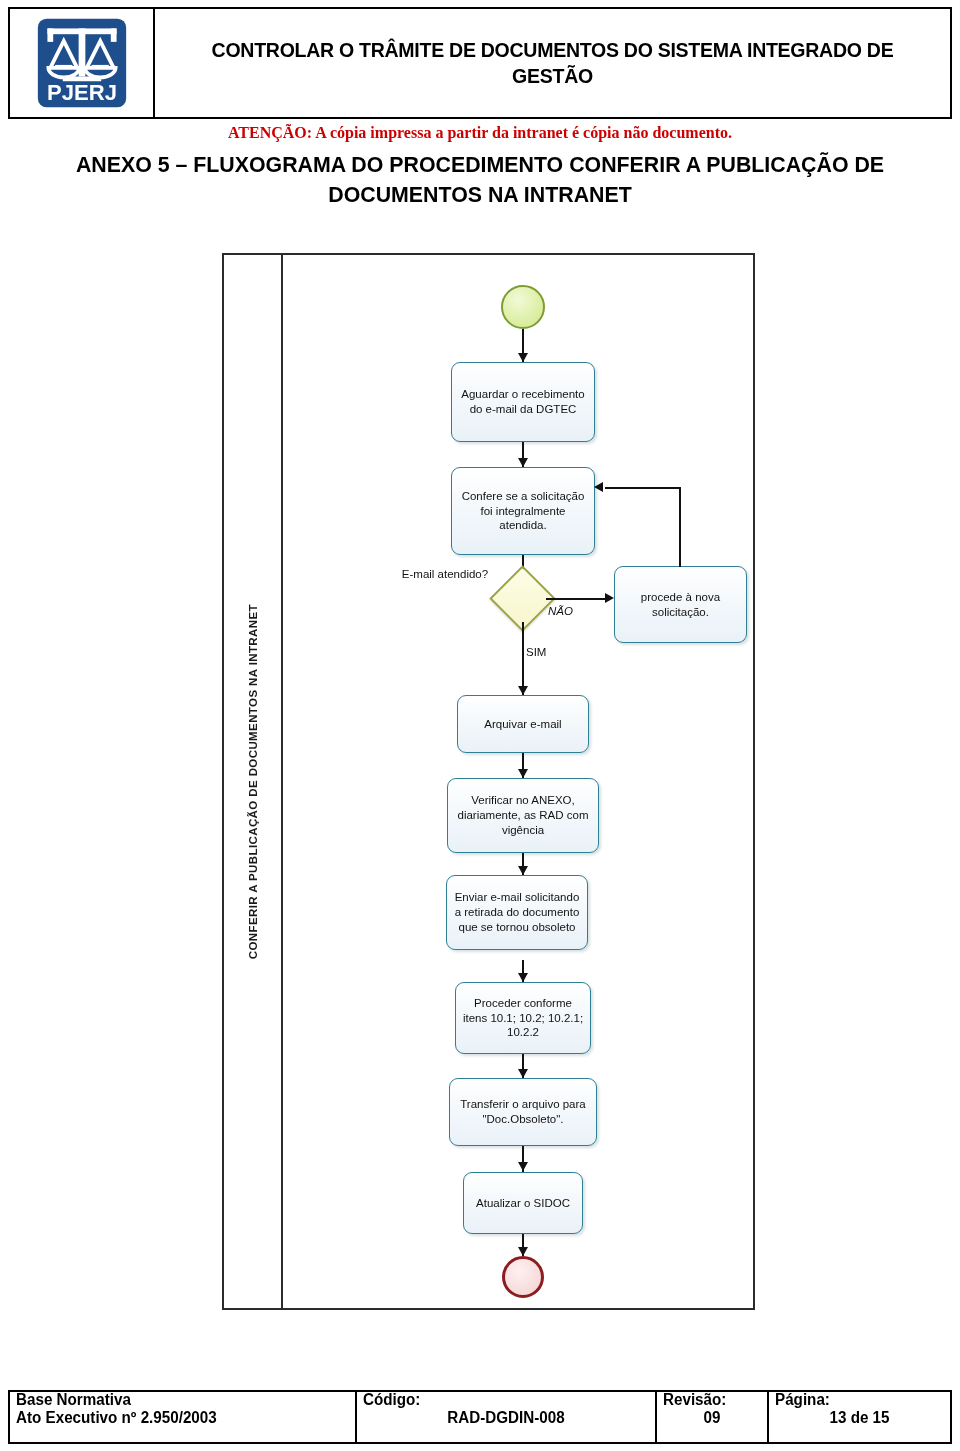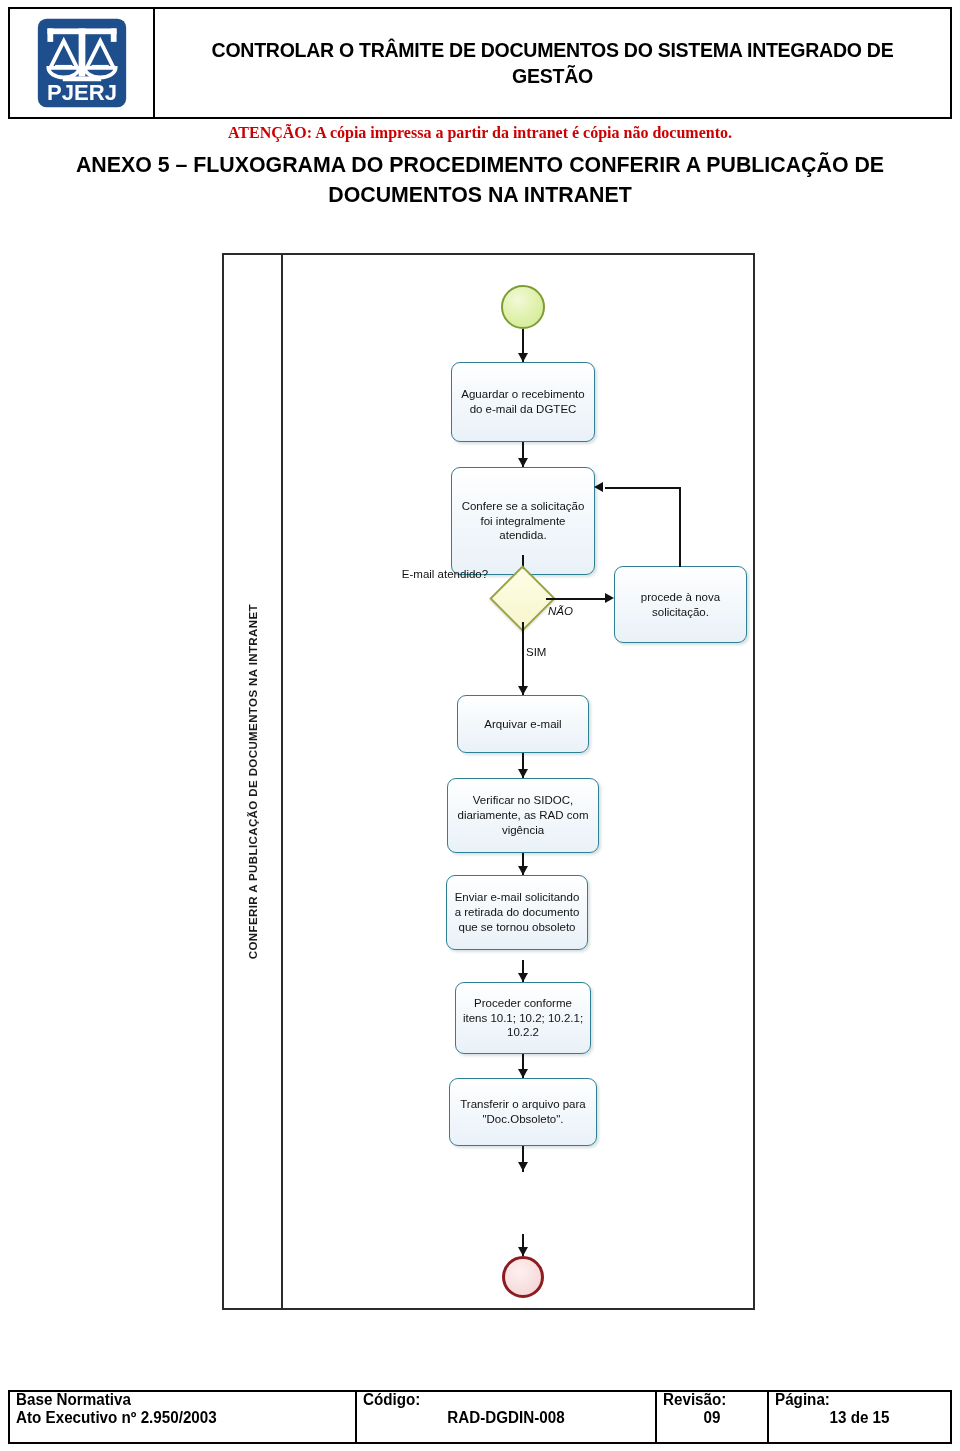--- a/index.html
+++ b/index.html
@@ -296,21 +296,21 @@
     <div class="conn conn-v" style="left:239px; top:74px; height:33px;"></div>
     <div class="arrow-down" style="left:234.5px; top:98px;"></div>
 
     <div class="node task" style="left:168px; top:107px; width:144px; height:80px;">
       <span>Aguardar o recebimento do e-mail da DGTEC</span>
     </div>
 
     <div class="conn conn-v" style="left:239px; top:187px; height:25px;"></div>
     <div class="arrow-down" style="left:234.5px; top:203px;"></div>
 
-    <div class="node task" style="left:168px; top:212px; width:144px; height:108px;justify-content:flex-end;">
+    <div class="node task" style="left:168px; top:212px; width:144px; height:88px;justify-content:flex-end;">
       <span>Confere se a solicitação foi integralmente atendida.</span>
     </div>
 
     <div class="conn conn-v" style="left:239px; top:300px; height:44px;"></div>
     <div class="arrow-down" style="left:234.5px; top:335px;"></div>
 
     <div class="diamond-wrap" style="left:216px; top:320px; width:47px; height:47px;">
       <div class="diamond"></div>
     </div>
 
@@ -333,21 +333,21 @@
     <div class="flow-text" style="left:243px; top:390px; width:46px; text-align:left;">SIM</div>
 
     <div class="node task" style="left:174px; top:440px; width:132px; height:58px;">
       <span>Arquivar e-mail</span>
     </div>
 
     <div class="conn conn-v" style="left:239px; top:498px; height:25px;"></div>
     <div class="arrow-down" style="left:234.5px; top:514px;"></div>
 
     <div class="node task" style="left:164px; top:523px; width:152px; height:75px;">
-      <span>Verificar no SIDOC, diariamente, as RAD com vigência</span>
+      <span>Verificar no ANEXO, diariamente, as RAD com vigência</span>
     </div>
 
     <div class="conn conn-v" style="left:239px; top:598px; height:22px;"></div>
     <div class="arrow-down" style="left:234.5px; top:611px;"></div>
 
     <div class="node task" style="left:163px; top:620px; width:142px; height:75px;">
       <span>Enviar e-mail solicitando a retirada do documento que se tornou obsoleto</span>
     </div>
 
     <div class="conn conn-v" style="left:239px; top:705px; height:22px;"></div>
@@ -360,20 +360,23 @@
     <div class="conn conn-v" style="left:239px; top:799px; height:24px;"></div>
     <div class="arrow-down" style="left:234.5px; top:814px;"></div>
 
     <div class="node task" style="left:166px; top:823px; width:148px; height:68px;">
       <span>Transferir o arquivo para "Doc.Obsoleto".</span>
     </div>
 
     <div class="conn conn-v" style="left:239px; top:891px; height:26px;"></div>
     <div class="arrow-down" style="left:234.5px; top:907px;"></div>
 
+    <div class="node task" style="left:180px; top:917px; width:120px; height:62px;">
+      <span>Atualizar o SIDOC</span>
+    </div>
 
     <div class="conn conn-v" style="left:239px; top:979px; height:22px;"></div>
     <div class="arrow-down" style="left:234.5px; top:992px;"></div>
 
     <div class="node end-ev" style="left:219px; top:1001px; width:42px; height:42px;"></div>
 
   </div>
 </div>
 
 <div class="footer-table">

